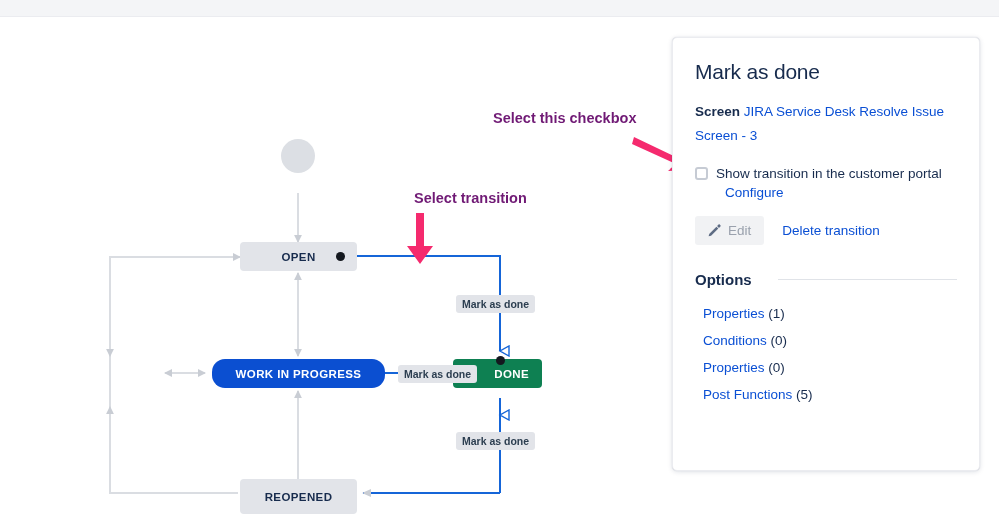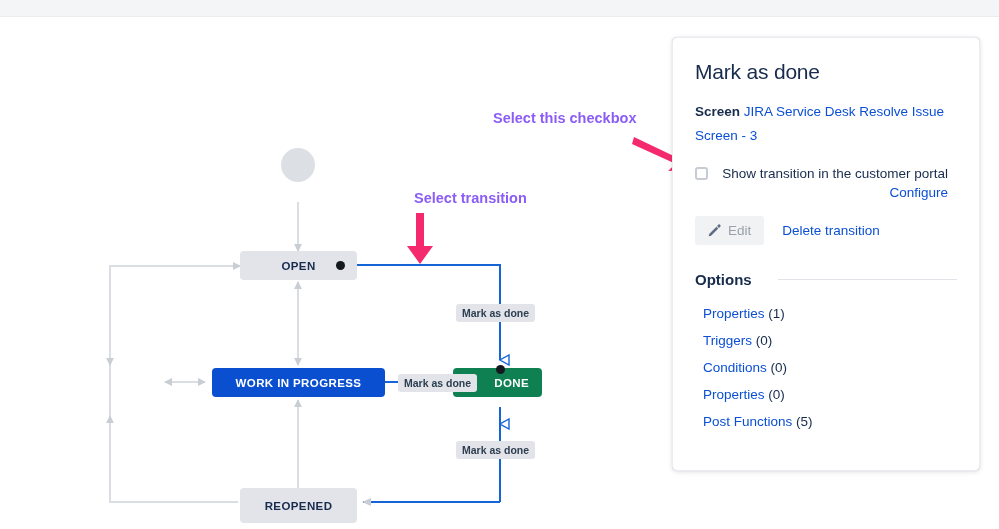--- a/index.html
+++ b/index.html
@@ -12,21 +12,21 @@
   }
   #root { position: relative; width: 999px; height: 529px; background: #fff; }
 
   
   .top-bar {
     position: absolute; left: 0; top: 0; width: 999px; height: 17px;
     background: #f4f5f7; border-bottom: 1px solid #ebecf0;
   }
 
   
-  .canvas { position: absolute; left: 0; top: 10px; width: 660px; height: 512px; }
+  .canvas { position: absolute; left: 0; top: 1px; width: 660px; height: 512px; }
   .canvas svg { position: absolute; left: 0; top: 0; }
 
   .node {
     position: absolute;
     display: flex; align-items: center; justify-content: center;
     border-radius: 4px;
     font-size: 11.5px; font-weight: bold; letter-spacing: .4px;
     white-space: nowrap;
   }
   .node-grey { background: #e2e4e9; color: #172b4d; }
@@ -47,21 +47,21 @@
   }
 
   .port-dot {
     position: absolute; width: 9px; height: 9px; border-radius: 50%;
     background: #14181f;
   }
 
   
   .annot {
     position: absolute;
-    color: #8b5cf6;
+    color: #701a75;
     font-size: 14.5px; font-weight: bold;
     white-space: nowrap;
     text-shadow:
       1.5px 0 0 #fff, -1.5px 0 0 #fff, 0 1.5px 0 #fff, 0 -1.5px 0 #fff,
       1px 1px 0 #fff, -1px -1px 0 #fff, 1px -1px 0 #fff, -1px 1px 0 #fff;
   }
   .annot-arrow { position: absolute; }
 
   
   .panel {
@@ -87,21 +87,21 @@
   .checkbox-row {
     display: flex; align-items: flex-start; gap: 8px;
     font-size: 13.5px; line-height: 19px; color: #172b4d;
     margin-bottom: 14px;
   }
   .cbox {
     width: 13px; height: 13px; min-width: 13px;
     border: 2px solid #c6cbd4; border-radius: 3px;
     background: #fff; margin-top: 3px; cursor: pointer;
   }
-  .cb-text { max-width: 232px; text-align: right; }
+  .cb-text { max-width: 232px; }
   .cb-text .link { margin-left: 9px; }
 
   .btn-row { display: flex; align-items: center; gap: 18px; margin-bottom: 26px; }
   .btn-edit {
     display: inline-flex; align-items: center; gap: 7px;
     background: #f1f2f4; color: #9aa1ad;
     border: none; border-radius: 3px;
     padding: 7px 13px; font-size: 13.5px;
     font-family: "Liberation Sans", sans-serif;
     cursor: pointer;
@@ -170,21 +170,21 @@
       <path d="M500,400 L500,492" stroke="#1565d8" stroke-width="2" fill="none"></path>
       <path d="M500,415 L500,398" stroke="#1565d8" stroke-width="2" fill="none" marker-end="url(#ah-blue-open)" transform="rotate(180 500 406)"></path>
     </svg>
 
     <div class="start-circle" style="left:281px; top:138px;"></div>
 
     <div class="node node-grey" style="left:240px; top:241px; width:117px; height:29px;">OPEN</div>
     <div class="port-dot" style="left:336px; top:251px;"></div>
 
 
-    <div class="node node-blue" style="left:212px; top:358px; width:173px; height:29px;">WORK IN PROGRESS</div>
+    <div class="node node-blue" style="left:212px; top:358px; width:173px; height:29px;border-radius:13px;">WORK IN PROGRESS</div>
 
     <div class="node node-green" style="left:453px; top:358px; width:89px; height:29px;
                 justify-content:flex-end; padding-right:13px;">DONE</div>
     <div class="port-dot" style="left:496px; top:355px;"></div>
 
     <div class="node node-grey" style="left:240px; top:478px; width:117px; height:35px;">REOPENED</div>
 
     <div class="edge-label" style="left:456px; top:294px;">Mark as done</div>
 
     <div class="edge-label" style="left:398px; top:364px;">Mark as done</div>
@@ -238,24 +238,20 @@
       <span>Options</span>
       <div class="rule"></div>
     </div>
 
     <ul class="opt-list">
       <li>
         <a class="link">Properties</a>
         <span class="opt-count">(1)</span>
       </li>
       <li>
-        <a class="link">Triggers</a>
-        <span class="opt-count">(0)</span>
-      </li>
-      <li>
         <a class="link">Conditions</a>
         <span class="opt-count">(0)</span>
       </li>
       <li>
         <a class="link">Properties</a>
         <span class="opt-count">(0)</span>
       </li>
       <li>
         <a class="link">Post Functions</a>
         <span class="opt-count">(5)</span>

